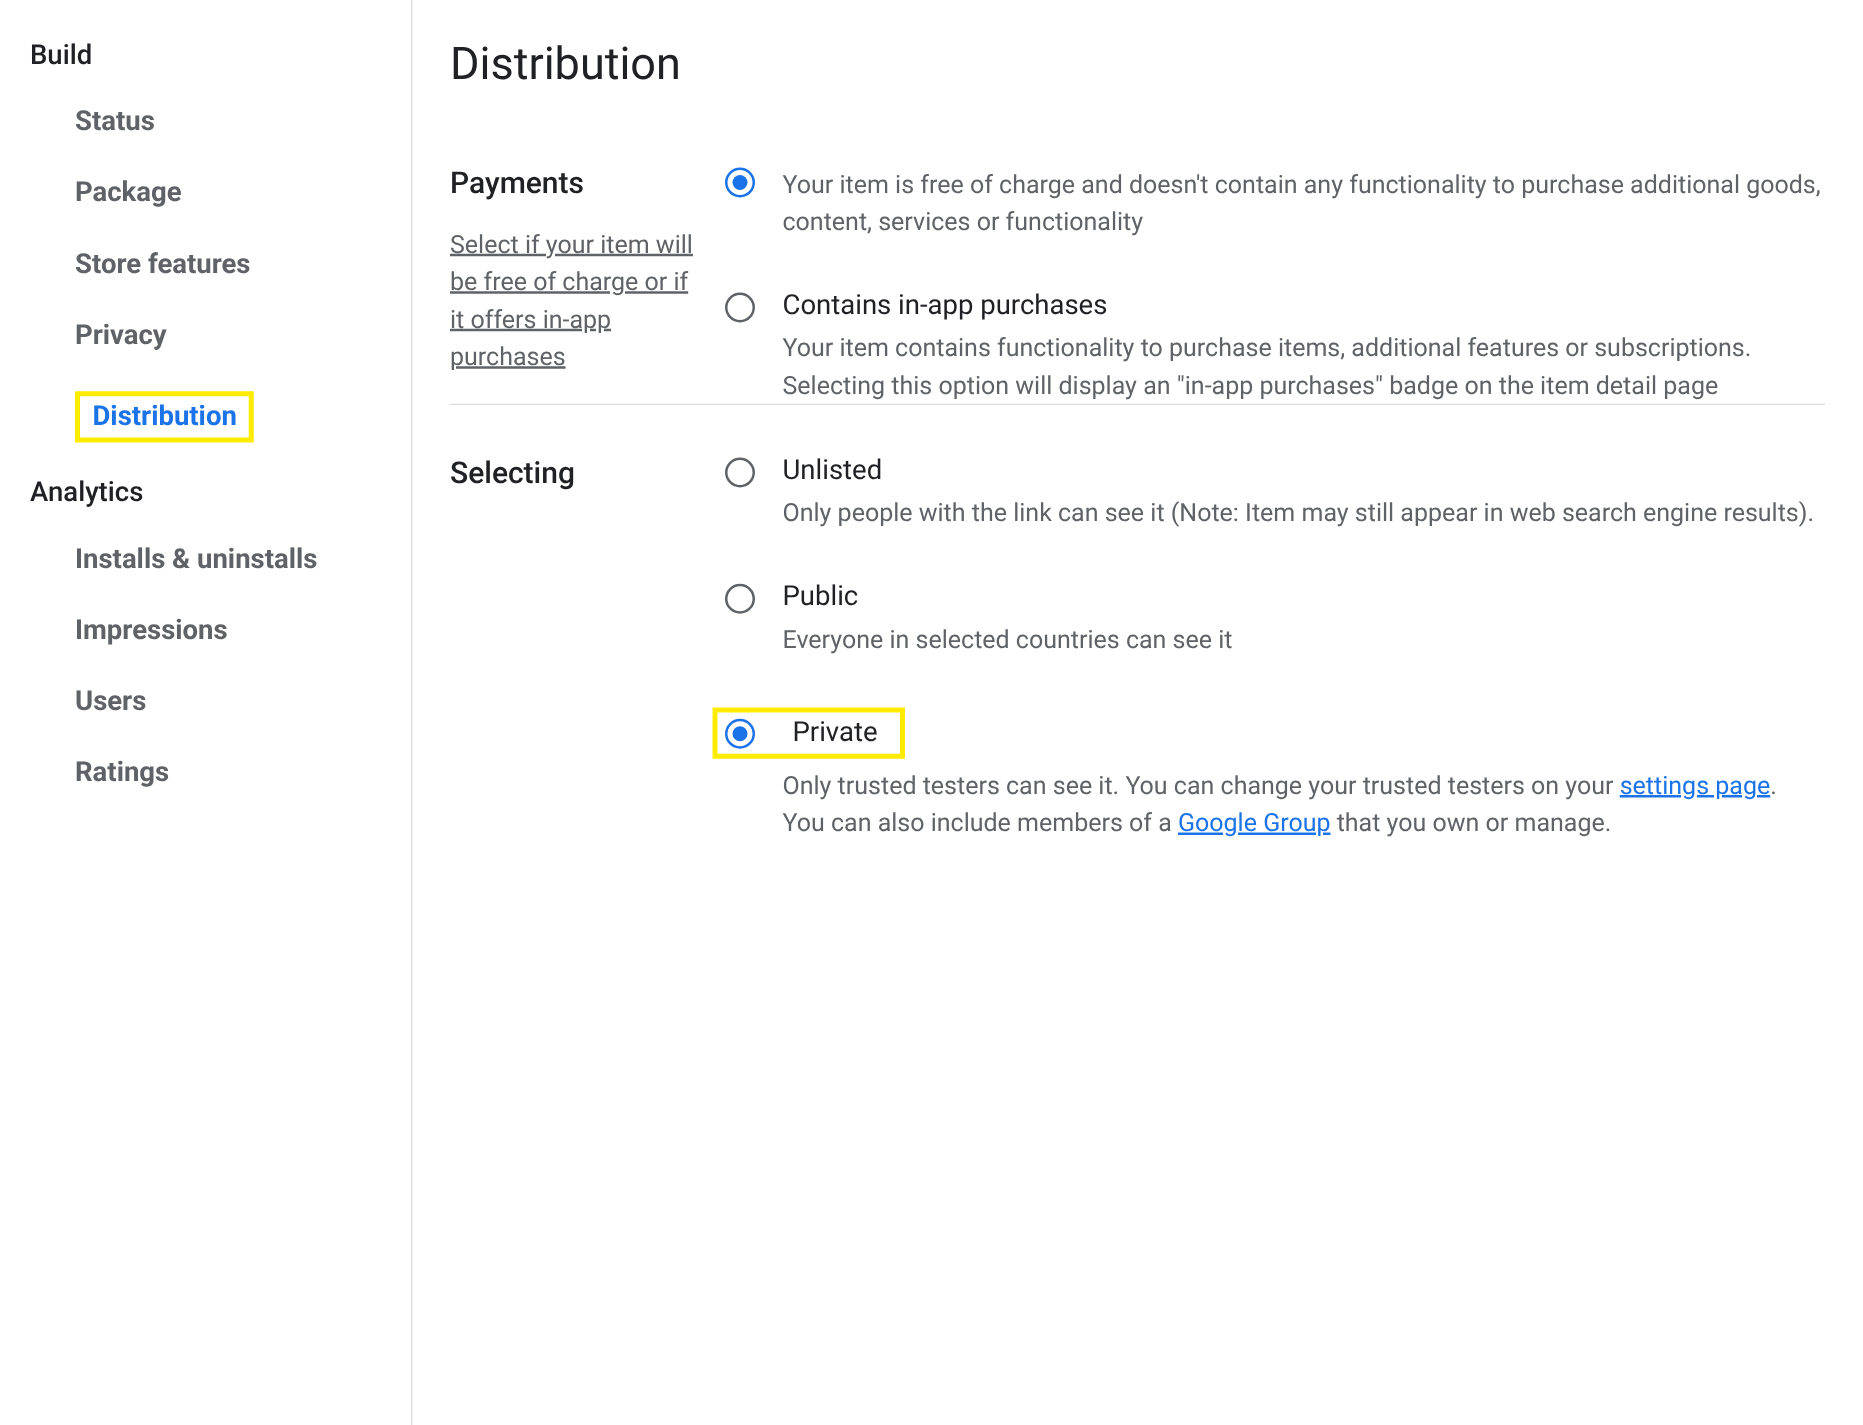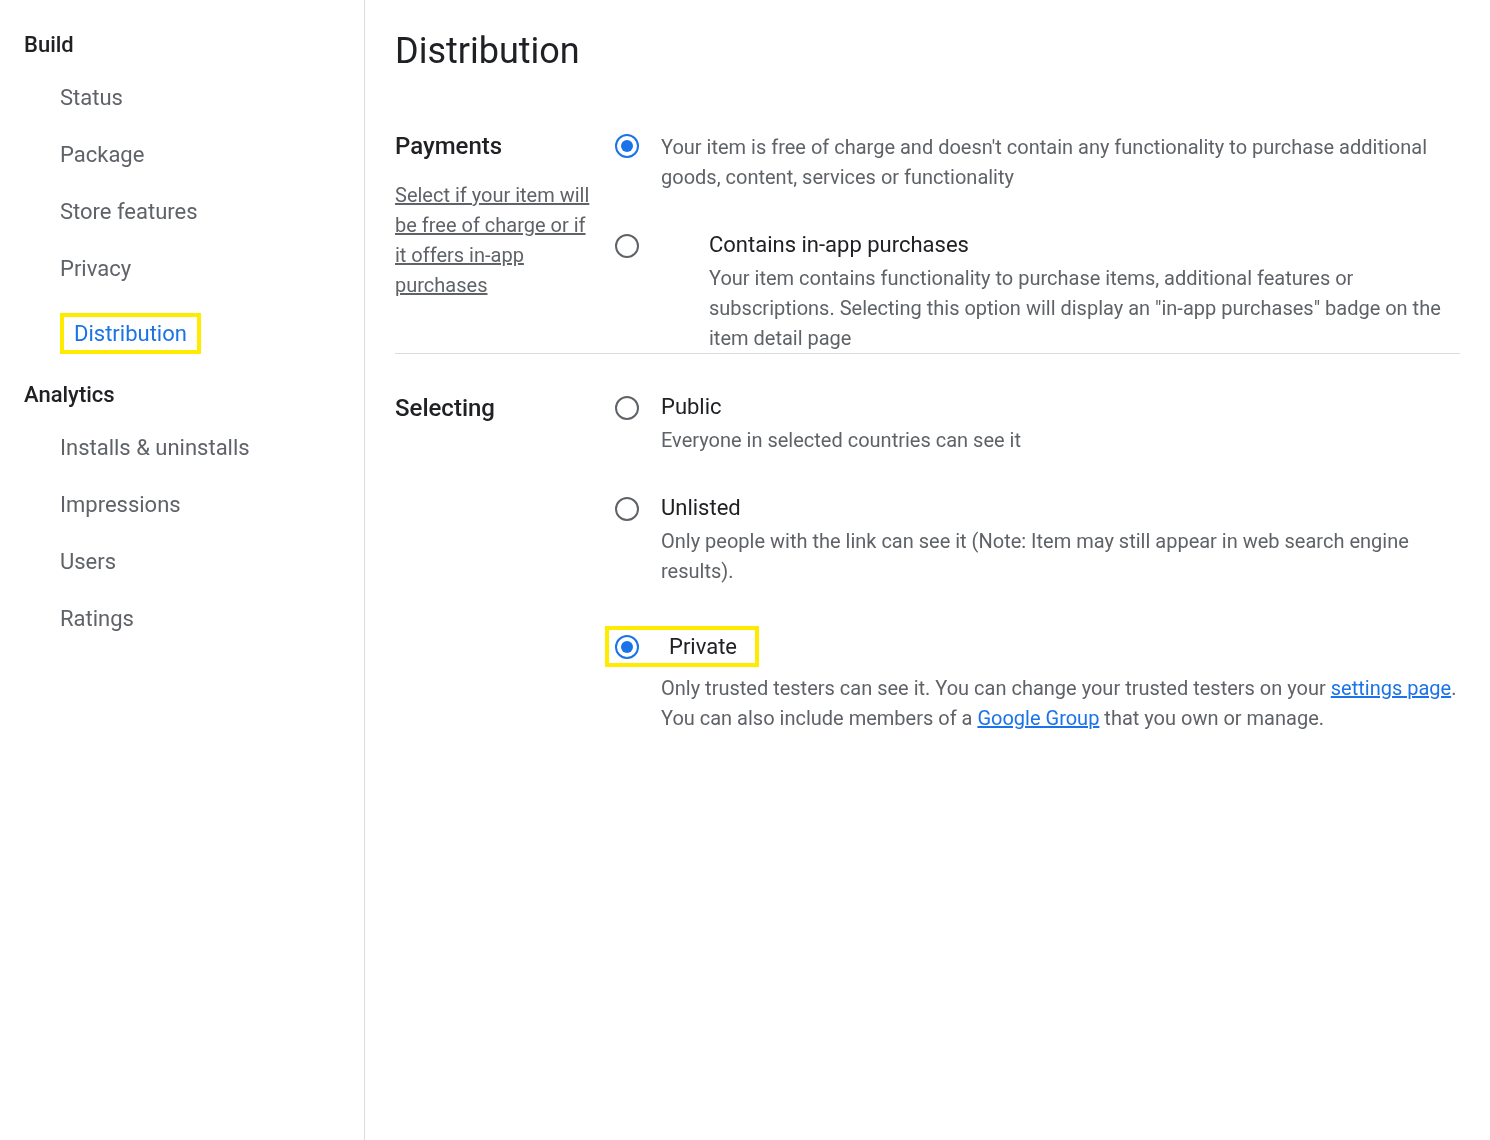--- a/index.html
+++ b/index.html
@@ -9,37 +9,38 @@
       color: #202124;
       width: 1490px;
       height: 1140px;
       overflow: hidden;
     }
     .container {
       display: flex;
       height: 100%;
     }
     .sidebar {
-      width: 365px;
+      width: 330px;
       border-right: 1px solid #dadce0;
       padding-top: 20px;
     }
     .sidebar-section-header {
       font-size: 22px;
       font-weight: 500;
       color: #202124;
       padding: 12px 24px;
     }
     .sidebar-item {
       font-size: 22px;
       color: #5f6368;
       padding: 16px 24px 16px 60px;
       cursor: pointer;
       display: flex;
       align-items: center;
+      font-weight: bold;
     }
     .sidebar-item.active {
       color: #1a73e8;
     }
     .sidebar-item .item-label.highlighted {
       border: 4px solid #ffeb00;
       padding: 4px 10px;
       display: inline-block;
     }
     .main {
@@ -80,21 +81,20 @@
     .form-options-col {
       flex: 1;
     }
     .radio-option {
       display: flex;
       align-items: flex-start;
       margin-bottom: 40px;
     }
     .radio-option:last-child {
       margin-bottom: 0;
-      gap: 48px;
     }
     .radio-circle {
       width: 24px;
       height: 24px;
       border-radius: 50%;
       border: 2.5px solid #5f6368;
       margin-right: 22px;
       flex-shrink: 0;
       margin-top: 2px;
       position: relative;
@@ -215,29 +215,29 @@
     </div>
 
     <div class="form-section last">
       <div class="form-label-col">
         <div class="form-label-title">Selecting</div>
       </div>
       <div class="form-options-col">
         <div class="radio-option">
           <div class="radio-circle"></div>
           <div class="radio-content">
+            <div class="radio-title">Unlisted</div>
+            <div class="radio-desc">Only people with the link can see it (Note: Item may still appear in web search engine results).</div>
+          </div>
+        </div>
+        <div class="radio-option">
+          <div class="radio-circle"></div>
+          <div class="radio-content">
             <div class="radio-title">Public</div>
             <div class="radio-desc">Everyone in selected countries can see it</div>
-          </div>
-        </div>
-        <div class="radio-option">
-          <div class="radio-circle"></div>
-          <div class="radio-content">
-            <div class="radio-title">Unlisted</div>
-            <div class="radio-desc">Only people with the link can see it (Note: Item may still appear in web search engine results).</div>
           </div>
         </div>
         <div class="radio-option private-block" style="display:block;">
           <div class="radio-head-row highlighted">
             <div class="radio-circle checked"></div>
             <div class="radio-title">Private</div>
           </div>
           <div class="radio-desc" style="margin-top:6px;">
             <span>Only trusted testers can see it. You can change your trusted testers on your </span><a>settings page</a><span>.<br>You can also include members of a </span><a>Google Group</a><span> that you own or manage.</span>
           </div>

